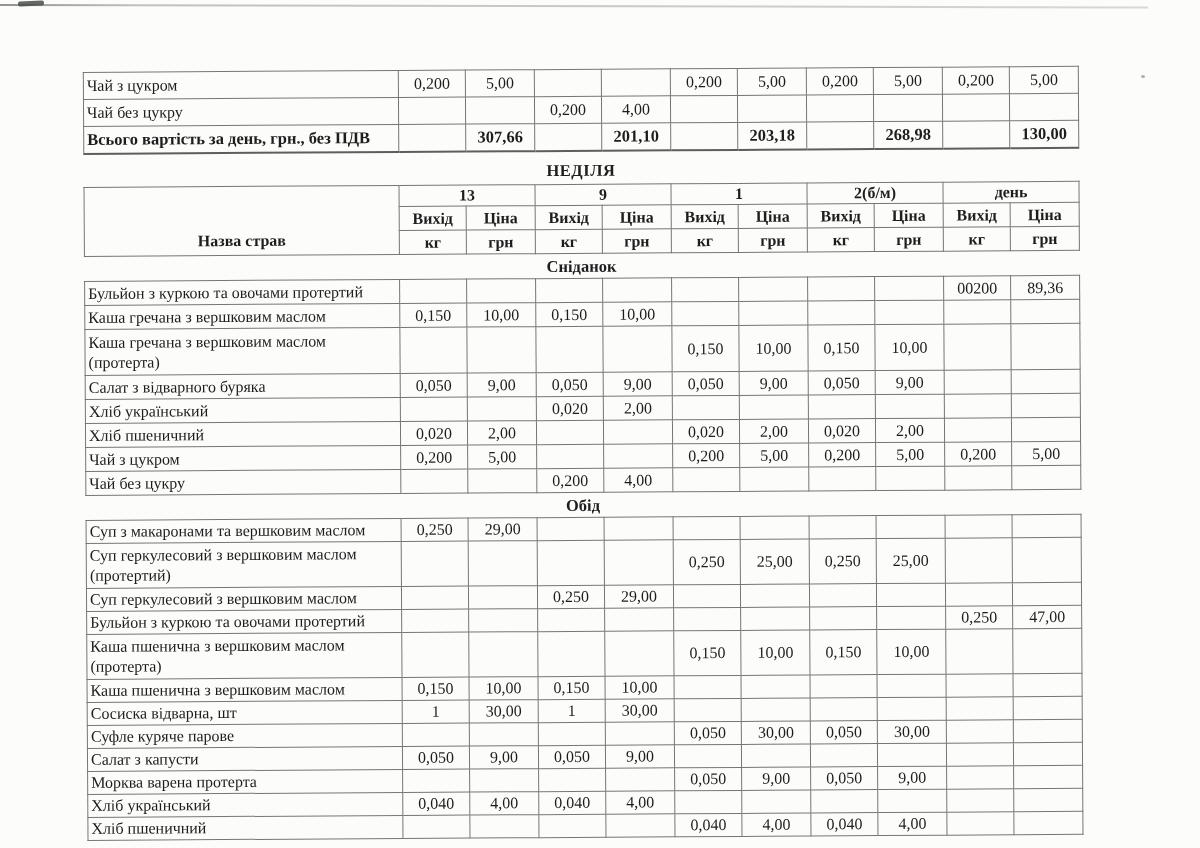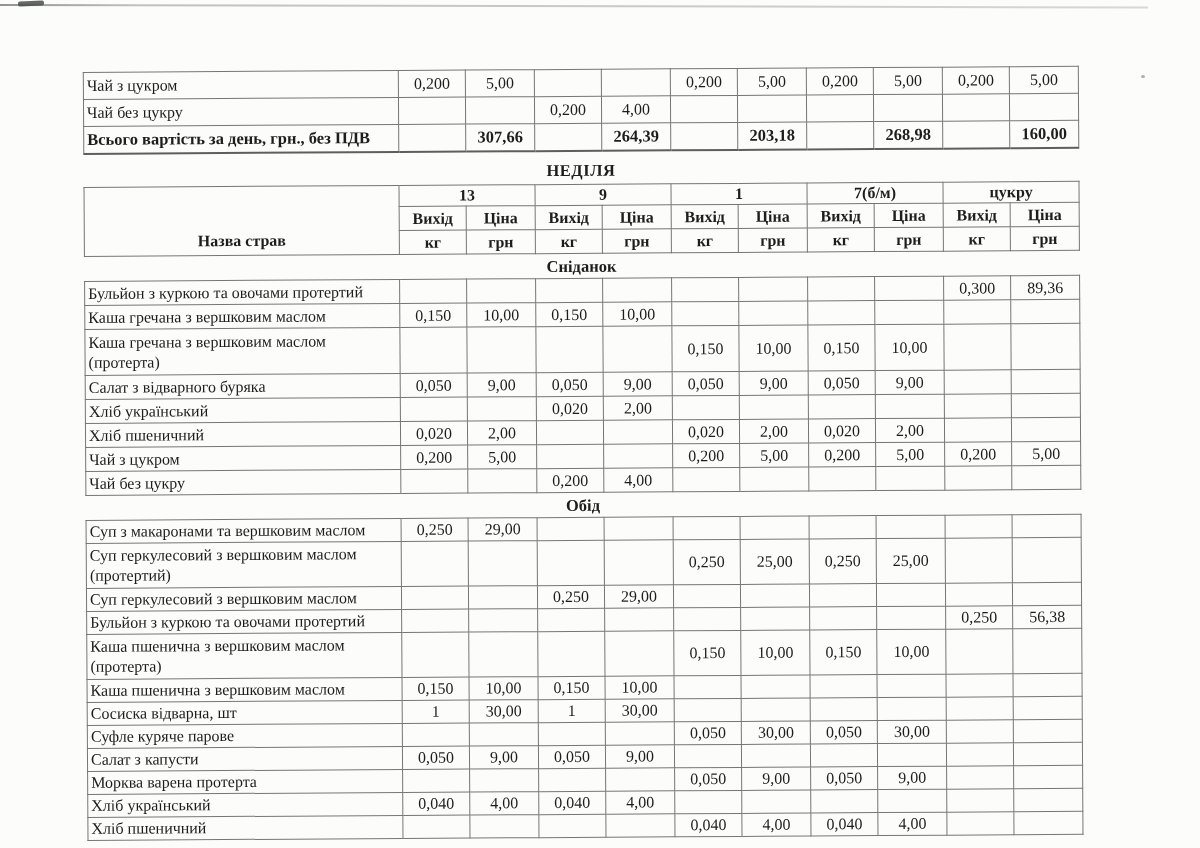--- a/index.html
+++ b/index.html
@@ -108,27 +108,27 @@
           <td class="val"></td>
           <td class="val"></td>
           <td class="val"></td>
           <td class="val"></td>
         </tr>
         <tr class="total-row">
           <td class="name-cell">Всього вартість за день, грн., без ПДВ</td>
           <td class="val"></td>
           <td class="val">307,66</td>
           <td class="val"></td>
-          <td class="val">264,39</td>
+          <td class="val">201,10</td>
           <td class="val"></td>
           <td class="val">203,18</td>
           <td class="val"></td>
           <td class="val">268,98</td>
           <td class="val"></td>
-          <td class="val">160,00</td>
+          <td class="val">130,00</td>
         </tr>
       </tbody>
   </table>
 
   <div class="day-title">НЕДІЛЯ</div>
 
   <table class="grid" id="header-table">
       <colgroup>
         <col style="width: 315px;">
         <col style="width: 67px;">
@@ -141,22 +141,22 @@
         <col style="width: 69px;">
         <col style="width: 67px;">
         <col style="width: 69px;">
       </colgroup>
     <tbody id="header-body">
         <tr class="h-group">
           <th class="name-header" rowspan="3">Назва страв</th>
           <th class="group-label" colspan="2">13</th>
           <th class="group-label" colspan="2">9</th>
           <th class="group-label" colspan="2">1</th>
-          <th class="group-label" colspan="2">7(б/м)</th>
-          <th class="group-label" colspan="2">цукру</th>
+          <th class="group-label" colspan="2">2(б/м)</th>
+          <th class="group-label" colspan="2">день</th>
         </tr>
         <tr class="h-sub">
           <th>Вихід</th>
           <th>Ціна</th>
           <th>Вихід</th>
           <th>Ціна</th>
           <th>Вихід</th>
           <th>Ціна</th>
           <th>Вихід</th>
           <th>Ціна</th>
@@ -198,21 +198,21 @@
         <tr>
           <td class="name-cell">Бульйон з куркою та овочами протертий</td>
           <td class="val"></td>
           <td class="val"></td>
           <td class="val"></td>
           <td class="val"></td>
           <td class="val"></td>
           <td class="val"></td>
           <td class="val"></td>
           <td class="val"></td>
-          <td class="val">0,300</td>
+          <td class="val">00200</td>
           <td class="val">89,36</td>
         </tr>
         <tr>
           <td class="name-cell">Каша гречана з вершковим маслом</td>
           <td class="val">0,150</td>
           <td class="val">10,00</td>
           <td class="val">0,150</td>
           <td class="val">10,00</td>
           <td class="val"></td>
           <td class="val"></td>
@@ -364,21 +364,21 @@
           <td class="name-cell">Бульйон з куркою та овочами протертий</td>
           <td class="val"></td>
           <td class="val"></td>
           <td class="val"></td>
           <td class="val"></td>
           <td class="val"></td>
           <td class="val"></td>
           <td class="val"></td>
           <td class="val"></td>
           <td class="val">0,250</td>
-          <td class="val">56,38</td>
+          <td class="val">47,00</td>
         </tr>
         <tr class="tall">
           <td class="name-cell">Каша пшенична з вершковим маслом
 (протерта)</td>
           <td class="val"></td>
           <td class="val"></td>
           <td class="val"></td>
           <td class="val"></td>
           <td class="val">0,150</td>
           <td class="val">10,00</td>

